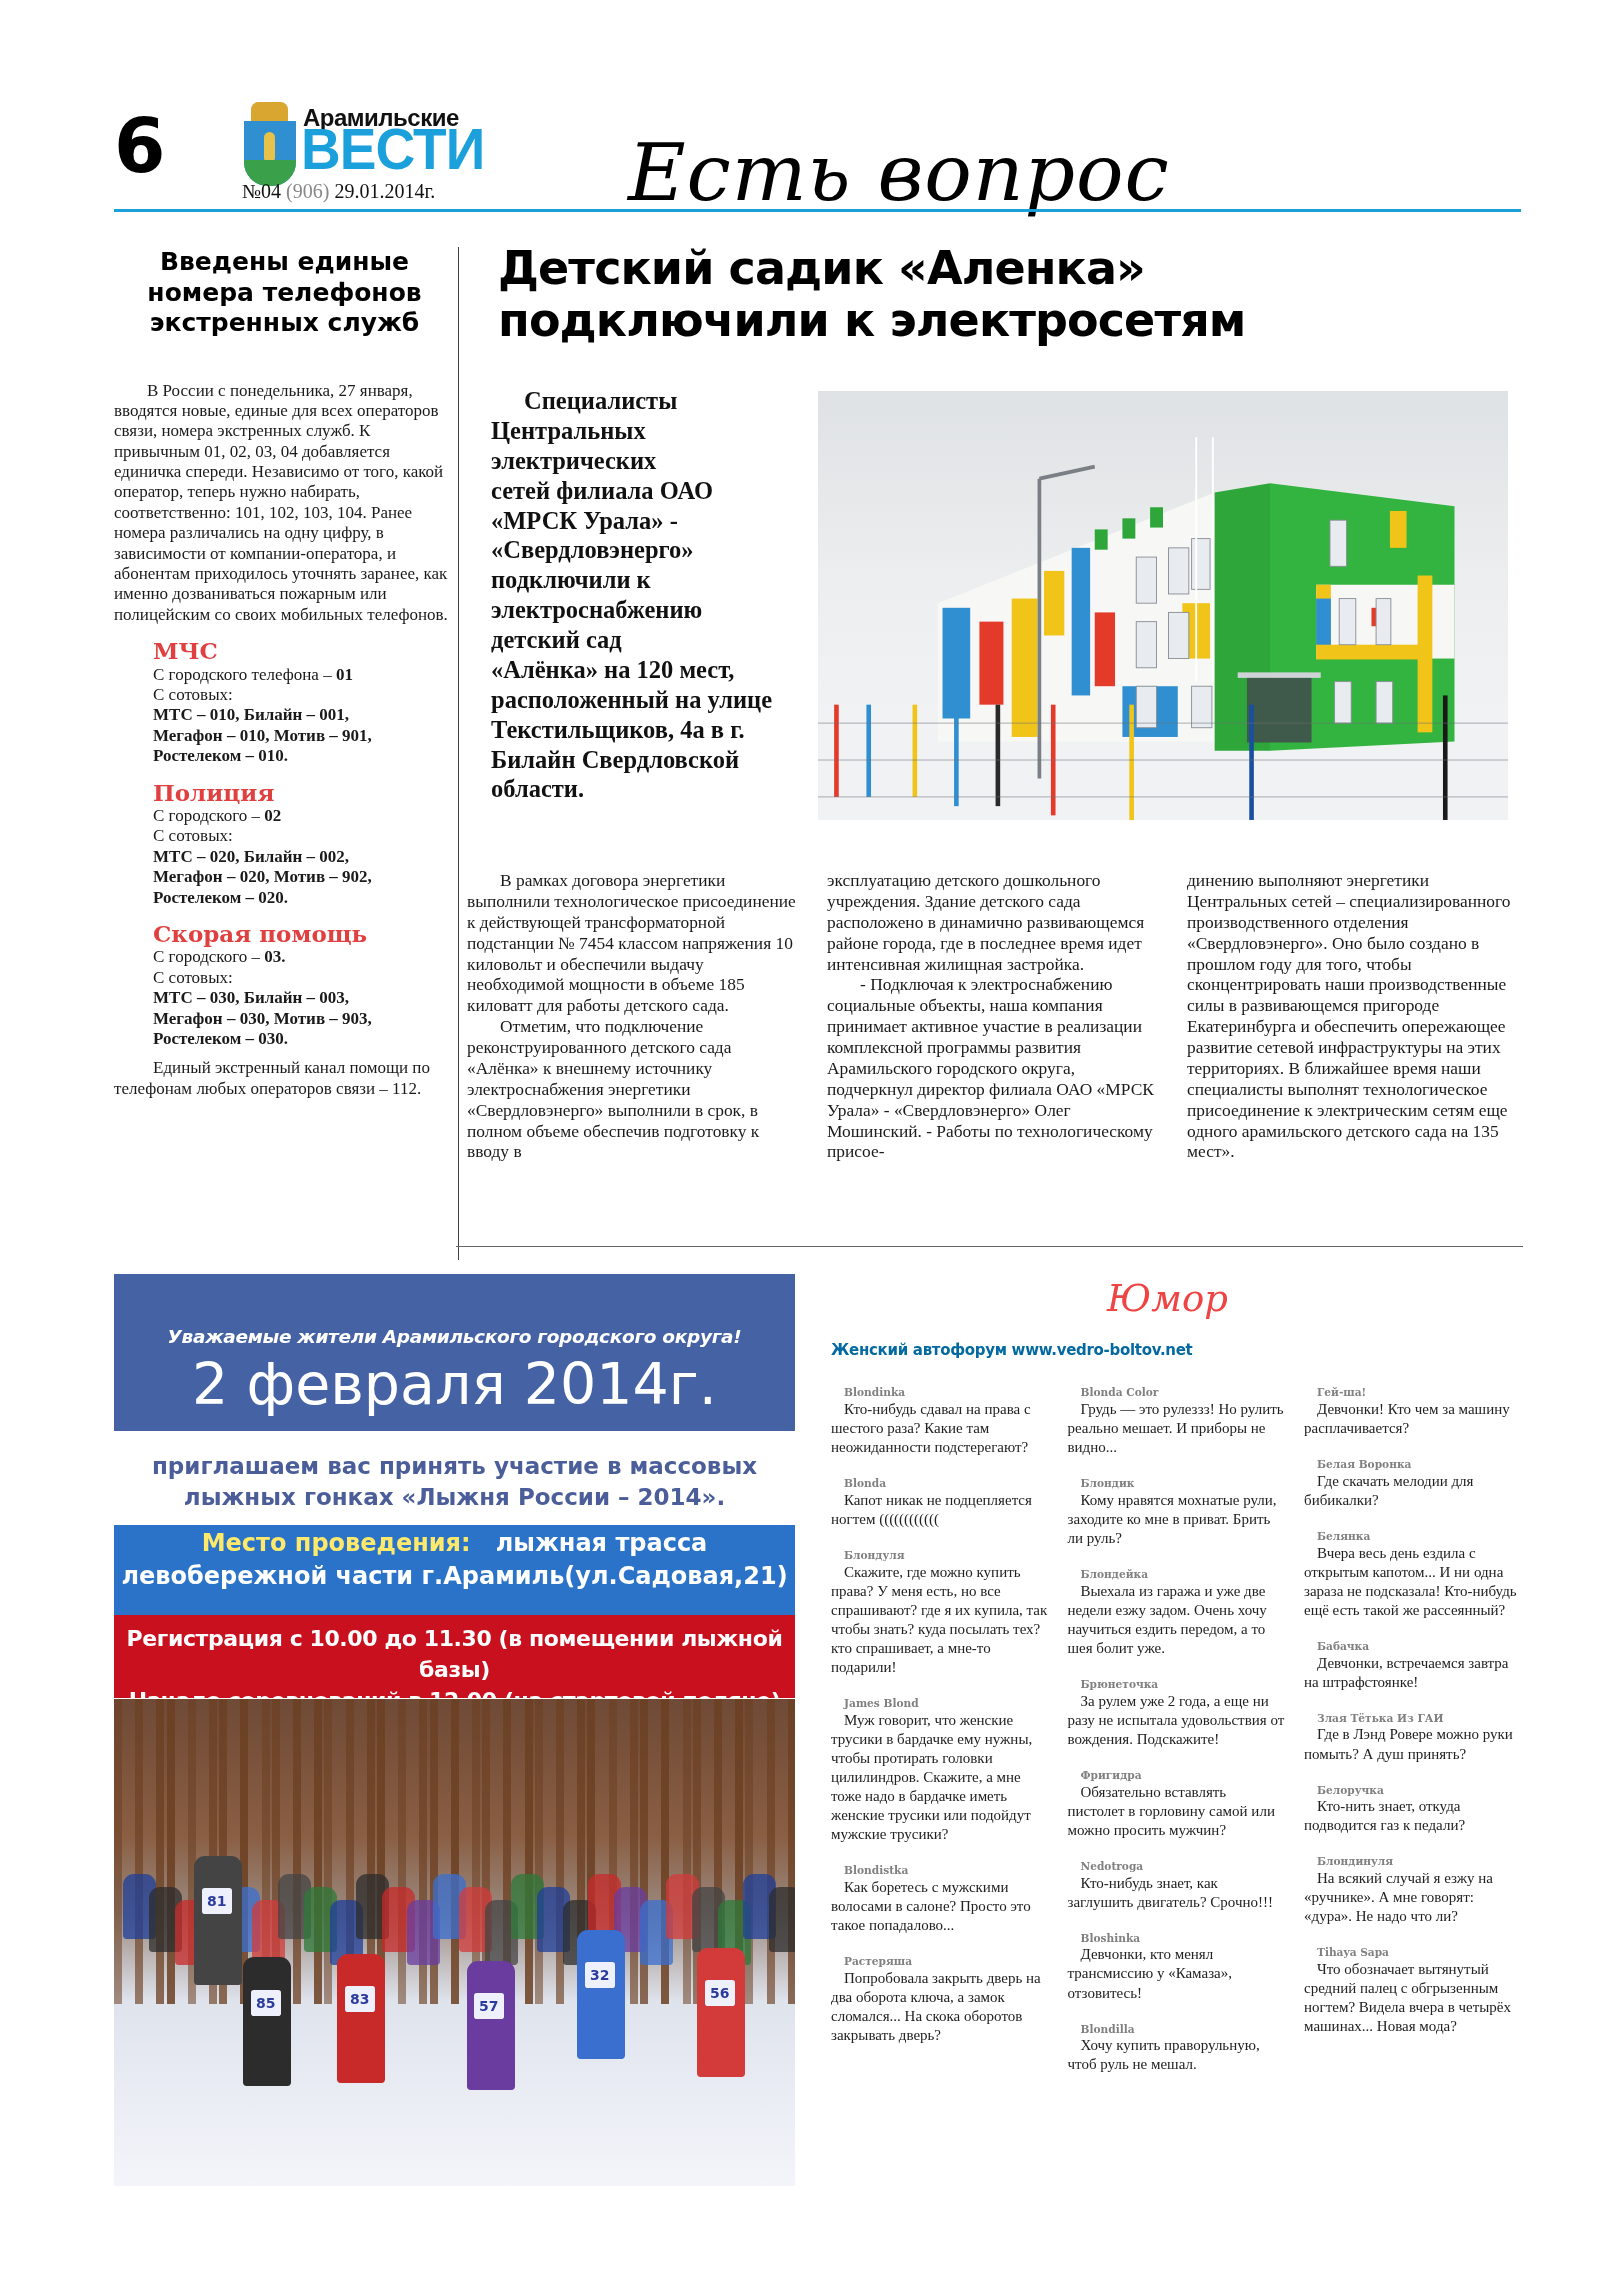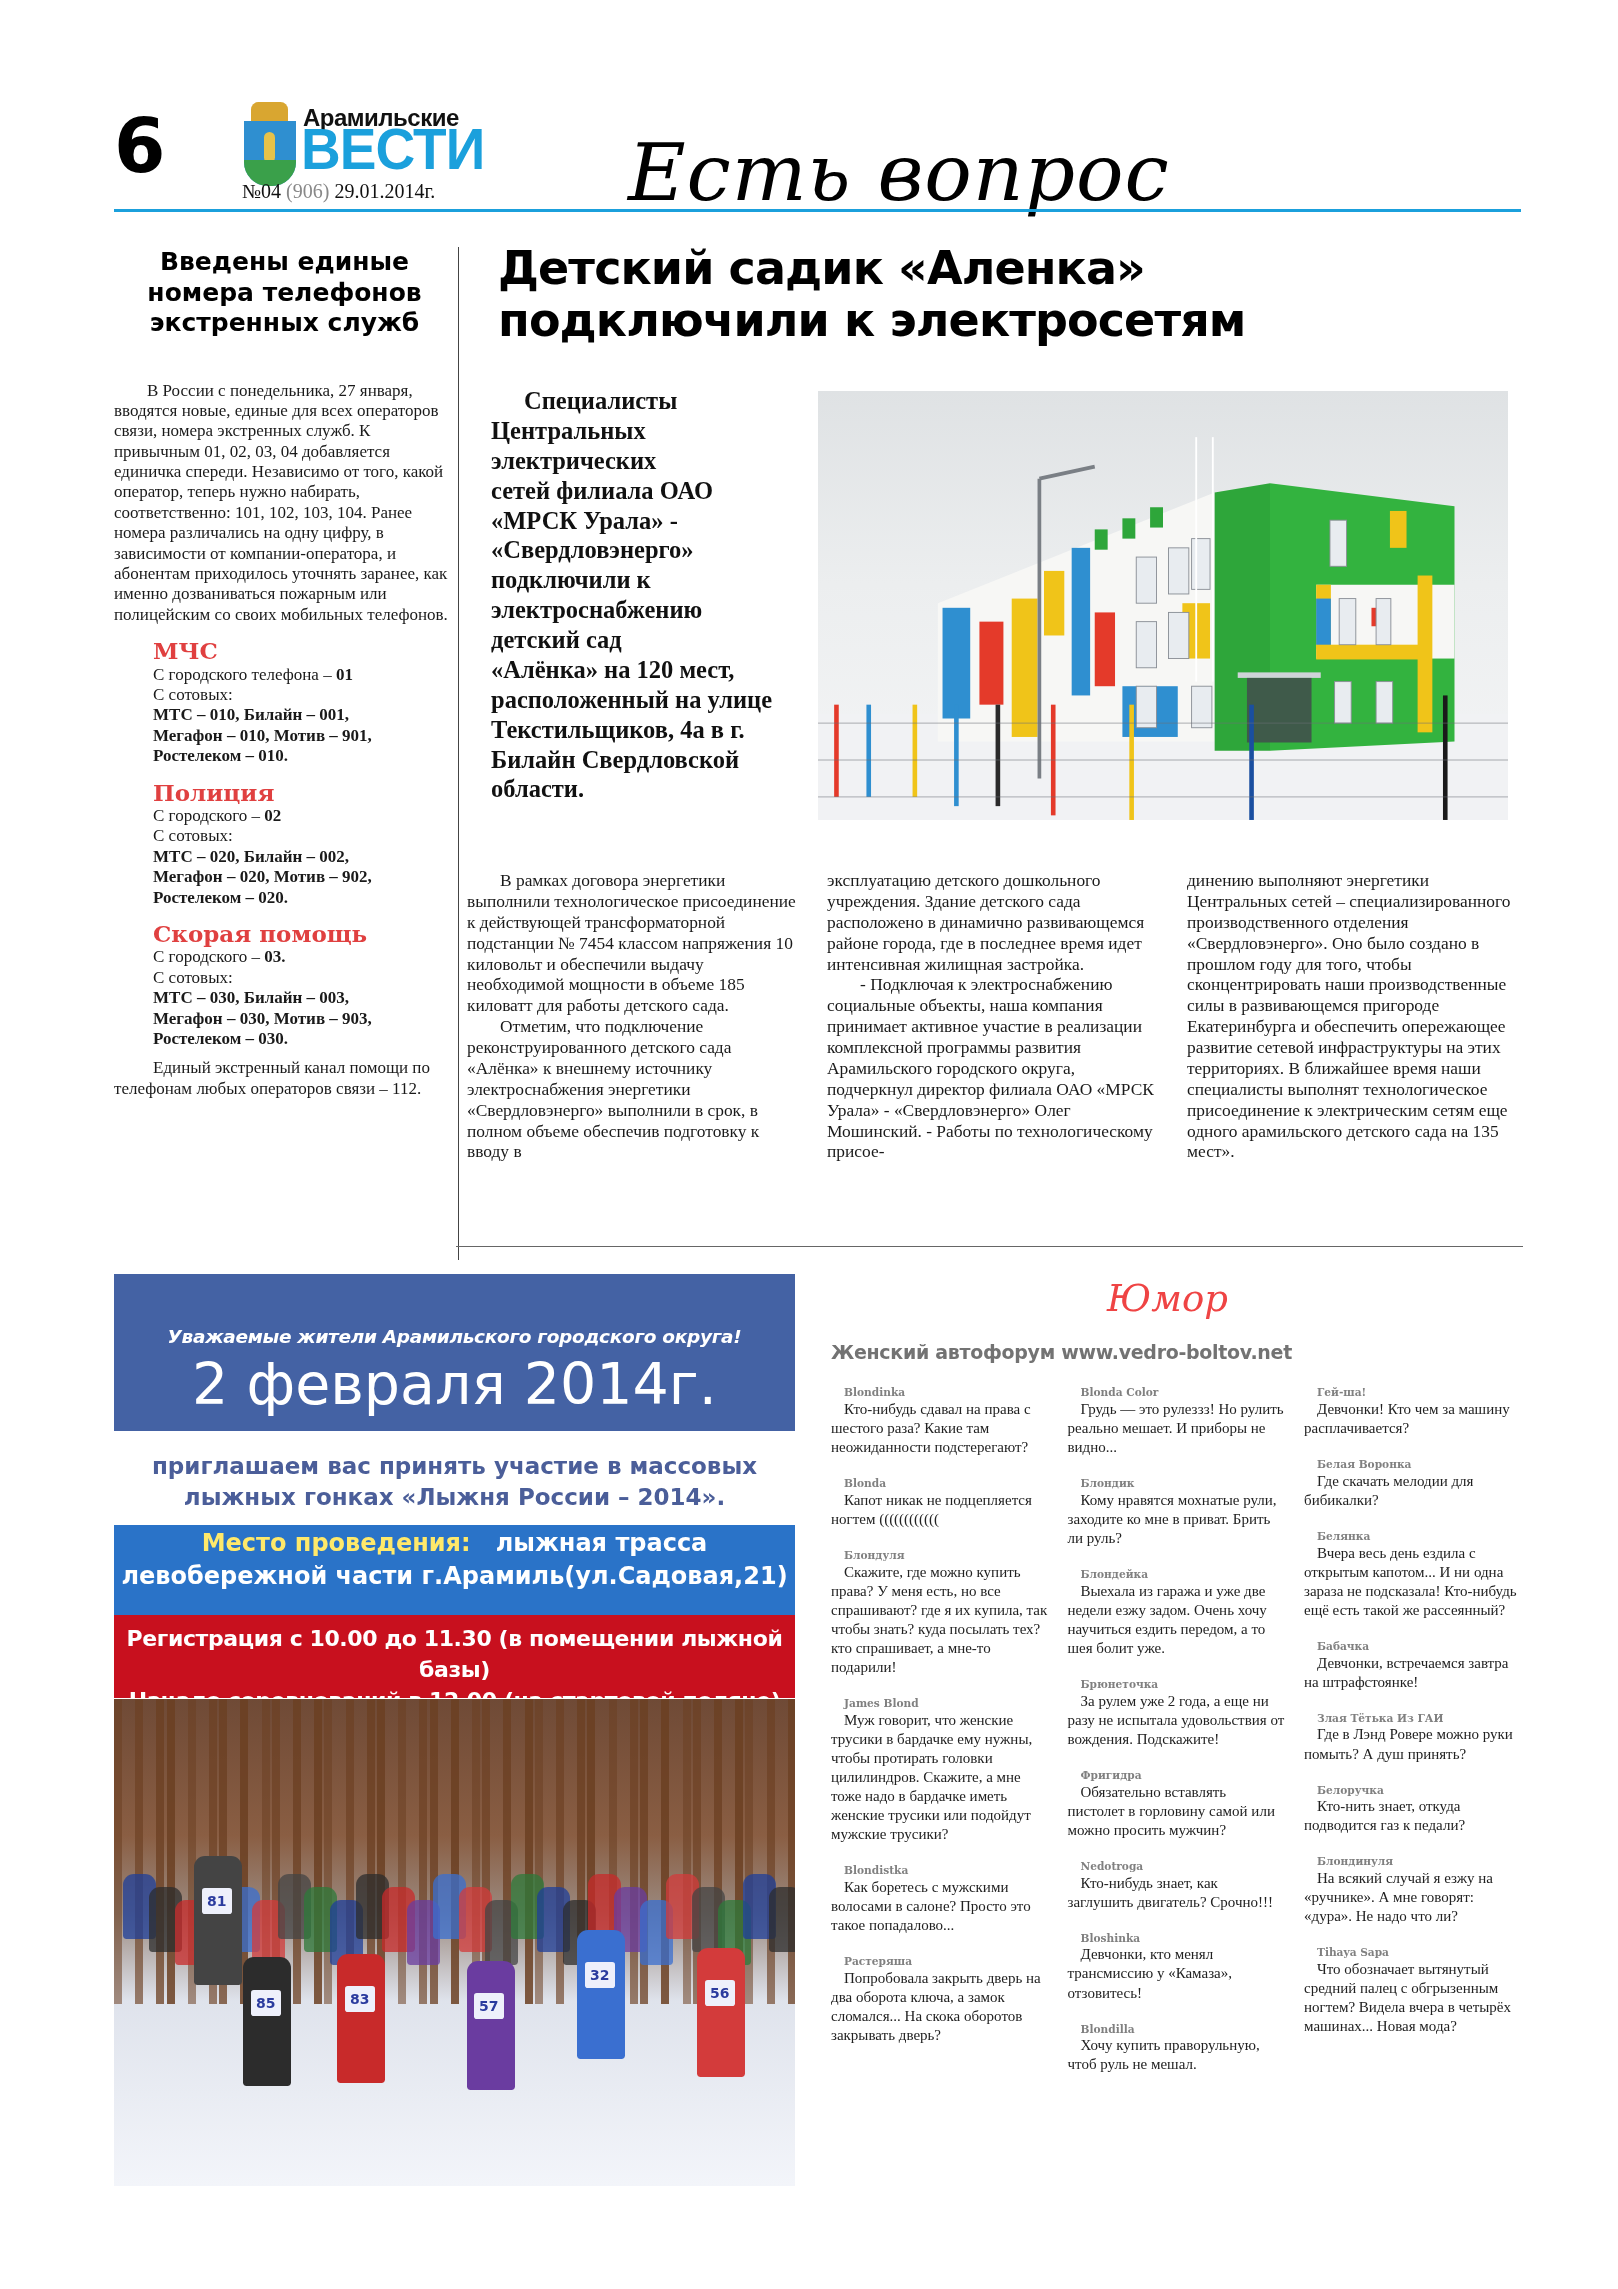--- a/index.html
+++ b/index.html
@@ -52,21 +52,21 @@
   .p-lblue { position: absolute; left: 0; top: 251px; width: 100%; height: 90px; background: #2a73c8; text-align: center; color: #fff; font-family: "DejaVu Sans", sans-serif; font-weight: bold; font-size: 24px; line-height: 1.38; padding-top: 2px; }
   .p-lblue .yellow { color: #ffe96a; }
   .p-red { position: absolute; left: 0; top: 341px; width: 100%; height: 83px; background: #c8101e; text-align: center; color: #fff; font-family: "DejaVu Sans", sans-serif; font-weight: bold; font-size: 22px; line-height: 1.4; padding-top: 9.2px; letter-spacing: -0.4px; }
   .p-photo { position: absolute; left: 0; top: 425px; width: 100%; height: 487px; background: linear-gradient(#6f4a36 0%, #8a5e43 28%, #9b8a80 44%, #dfe3ec 62%, #f3f5fa 100%); overflow: hidden; }
   .tree { position: absolute; top: 0; width: 8.3px; height: 305px; background: #6b3f22; }
   .skier { position: absolute; width: 33px; height: 65px; border-radius: 11px 11px 3.7px 3.7px; }
   .bib { position: absolute; width: 29.5px; height: 26px; background: #eef0fb; color: #2b3b9e; font-family: "DejaVu Sans", sans-serif; font-weight: bold; font-size: 14px; text-align: center; line-height: 26px; border-radius: 2.8px; }
 
   
   .humor-title { position: absolute; left: 812px; top: 1277px; width: 711px; text-align: center; font-family: "DejaVu Serif", serif; font-style: italic; font-size: 37px; color: #ef4444; }
-  .humor-sub { position: absolute; left: 831px; top: 1341px; font-family: "DejaVu Sans", sans-serif; font-weight: bold; font-size: 19px; color: #737373; letter-spacing: -0.3px; }
+  .humor-sub { position: absolute; left: 831px; top: 1341px; font-family: "DejaVu Sans", sans-serif; font-weight: bold; font-size: 15px; color: #0369a1; letter-spacing: -0.3px; }
   .humor-cols { position: absolute; left: 831px; top: 1386px; width: 694px; display: flex; gap: 18.5px; }
   .hcol { width: 218px; }
   .post { margin-bottom: 20px; }
   .nick { font-family: "DejaVu Serif", serif; font-weight: bold; font-size: 10.6px; color: #808080; padding-left: 13px; margin-bottom: 1.8px; }
   .msg { font-size: 15px; line-height: 1.27; text-indent: 13px; color: #222; }
 </style>
 </head>
 <body>
 
 <div class="page-num">6</div>

